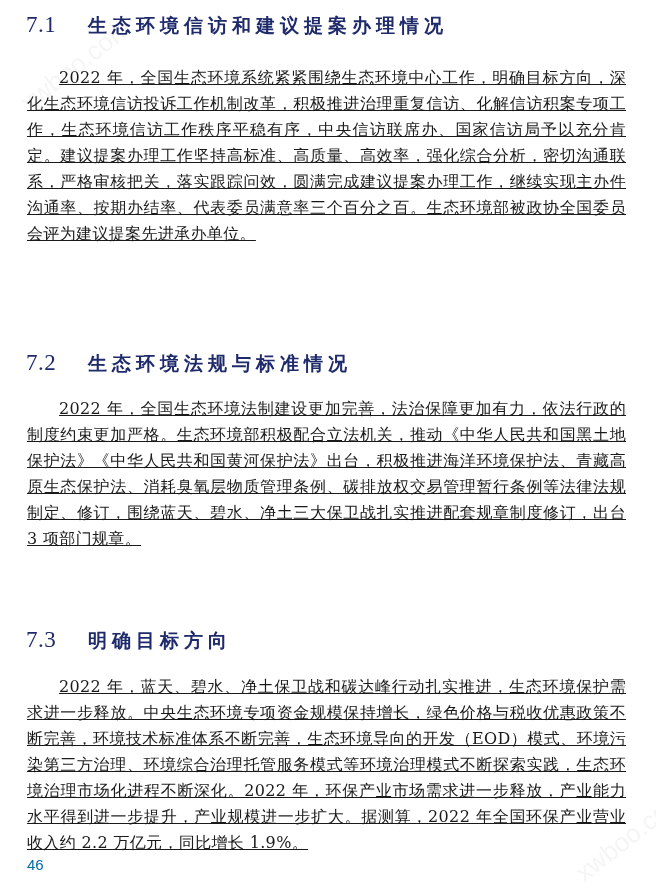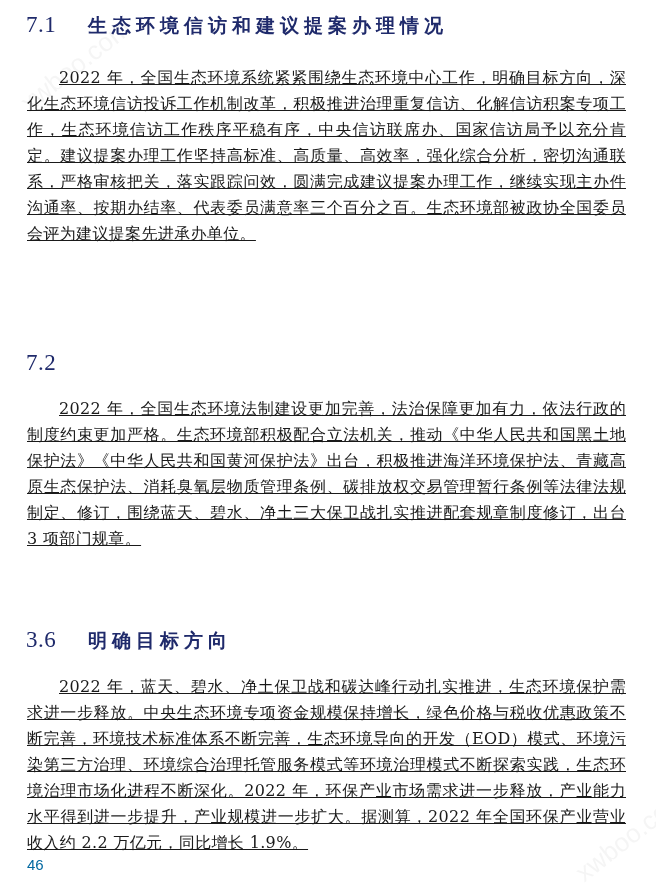--- a/index.html
+++ b/index.html
@@ -36,23 +36,24 @@
   <div class="watermark wm2">xwboo.com</div>
 
   <div class="heading h1">
     <span class="num">7.1</span>
     <span class="title">生态环境信访和建议提案办理情况</span>
   </div>
   <p class="para p1">2022 年，全国生态环境系统紧紧围绕生态环境中心工作，明确目标方向，深化生态环境信访投诉工作机制改革，积极推进治理重复信访、化解信访积案专项工作，生态环境信访工作秩序平稳有序，中央信访联席办、国家信访局予以充分肯定。建议提案办理工作坚持高标准、高质量、高效率，强化综合分析，密切沟通联系，严格审核把关，落实跟踪问效，圆满完成建议提案办理工作，继续实现主办件沟通率、按期办结率、代表委员满意率三个百分之百。生态环境部被政协全国委员会评为建议提案先进承办单位。</p>
 
   <div class="heading h2">
     <span class="num">7.2</span>
+    <span class="title">生态环境法规与标准情况</span>
   </div>
   <p class="para p3">2022 年，全国生态环境法制建设更加完善，法治保障更加有力，依法行政的制度约束更加严格。生态环境部积极配合立法机关，推动《中华人民共和国黑土地保护法》《中华人民共和国黄河保护法》出台，积极推进海洋环境保护法、青藏高原生态保护法、消耗臭氧层物质管理条例、碳排放权交易管理暂行条例等法律法规制定、修订，围绕蓝天、碧水、净土三大保卫战扎实推进配套规章制度修订，出台 3 项部门规章。</p>
 
   <div class="heading h3">
-    <span class="num">3.6</span>
+    <span class="num">7.3</span>
     <span class="title">明确目标方向</span>
   </div>
   <p class="para p5">2022 年，蓝天、碧水、净土保卫战和碳达峰行动扎实推进，生态环境保护需求进一步释放。中央生态环境专项资金规模保持增长，绿色价格与税收优惠政策不断完善，环境技术标准体系不断完善，生态环境导向的开发（EOD）模式、环境污染第三方治理、环境综合治理托管服务模式等环境治理模式不断探索实践，生态环境治理市场化进程不断深化。2022 年，环保产业市场需求进一步释放，产业能力水平得到进一步提升，产业规模进一步扩大。据测算，2022 年全国环保产业营业收入约 2.2 万亿元，同比增长 1.9%。</p>
 
   <div class="pagenum">46</div>
 </div>
 
 </body></html>

